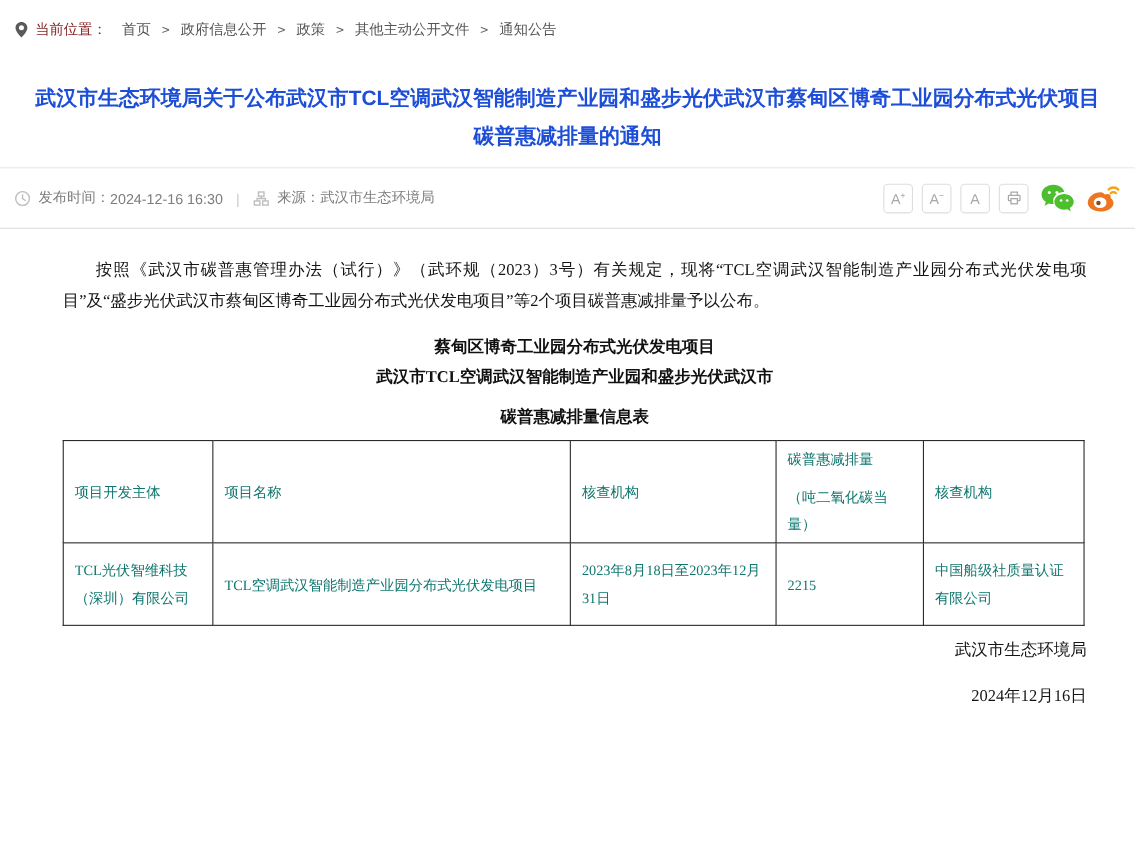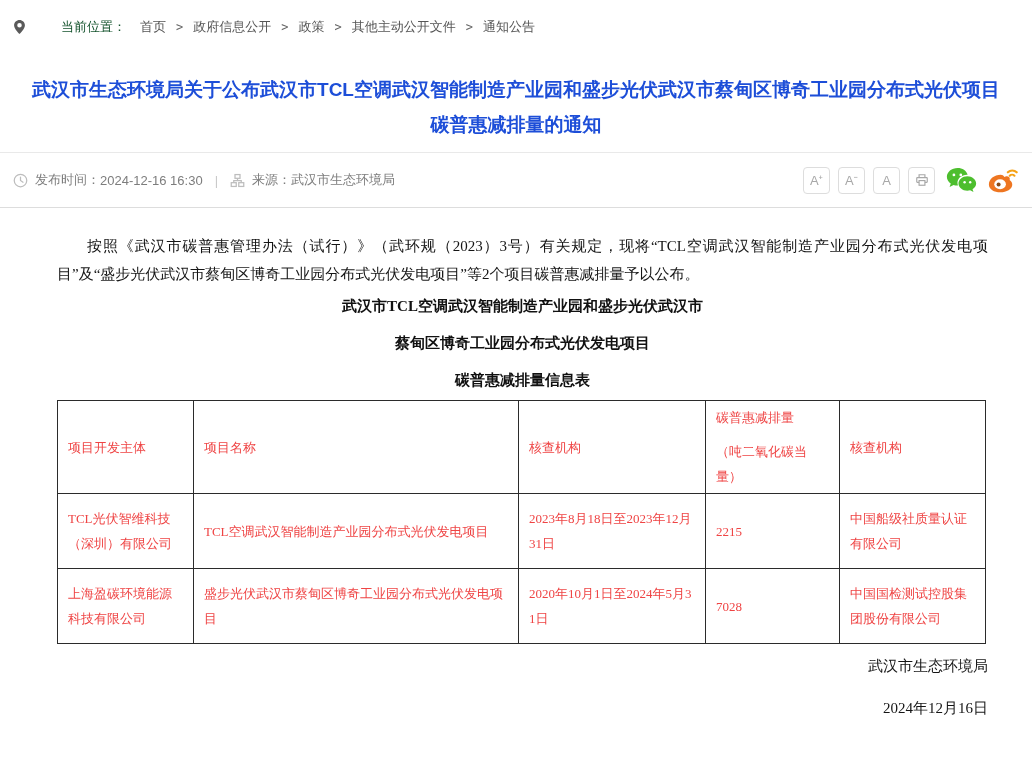--- a/index.html
+++ b/index.html
@@ -7,21 +7,21 @@
   body {
     width:1032px; height:776px;
     font-family:"Liberation Sans", sans-serif;
     color:#333; overflow:hidden;
   }
   .page { position:relative; width:1032px; height:776px; background:#fff; overflow:hidden; }
 
   
   .breadcrumb { display:flex; align-items:center; padding:18px 0 0 13px; font-size:13px; color:#555; }
   .breadcrumb .pin { display:flex; align-items:center; margin-right:6px; }
-  .breadcrumb .bc-label { color:#14532d; margin-right:14px;margin-left:29px; }
+  .breadcrumb .bc-label { color:#7f1d1d; margin-right:14px; }
   .breadcrumb a { color:#555; text-decoration:none; cursor:pointer;text-align:center; }
   .breadcrumb .sep { color:#666; margin:0 10px; font-family:"DejaVu Sans Mono", monospace; font-size:12px; }
 
   
   .title {
     margin:36px 30px 0 30px; text-align:center;
     font-size:19px; font-weight:700; color:#1d4ed8; line-height:35px;
   }
 
   .hr1 { margin-top:10px; border-top:1px solid #e9e9e9; }
@@ -47,21 +47,21 @@
   .salutation { margin-top:50px; font-size:15px; line-height:28px; text-indent:2em; }
   .para { margin-top:24px; font-size:15px; line-height:28px; text-indent:2em; text-align:justify; }
 
   .table-title { text-align:center; font-weight:700; font-size:15px; line-height:17px; color:#111; }
   .tt-1 { margin-top:10px; }
   .tt-2, .tt-3 { margin-top:20px; }
 
   table.info { width:928px; margin-top:11px; border-collapse:collapse; table-layout:fixed; }
   table.info th, table.info td {
     border:1px solid #2b2b2b; font-weight:400; text-align:left; vertical-align:middle;
-    padding:4px 10px; font-size:13px; line-height:25px; color:#ef4444;
+    padding:4px 10px; font-size:13px; line-height:25px; color:#0f766e;
     font-family:"Liberation Serif", serif; word-break:break-all;
   }
   table.info thead tr { height:86px; }
   table.info tbody tr { height:75px; }
   .unit-line { margin-top:9px; }
 
   .sign-org  { text-align:right; margin-top:12px; font-size:15px; line-height:20px; }
   .sign-date { text-align:right; margin-top:22px; font-size:15px; line-height:20px; }
 </style>
 </head>
@@ -140,22 +140,22 @@
         </svg>
       </button>
     </div>
   </div>
 
   <div class="hr2"></div>
 
   <div class="article">
     <p class="para">按照《武汉市碳普惠管理办法（试行）》（武环规（2023）3号）有关规定，现将“TCL空调武汉智能制造产业园分布式光伏发电项目”及“盛步光伏武汉市蔡甸区博奇工业园分布式光伏发电项目”等2个项目碳普惠减排量予以公布。</p>
 
+    <div class="table-title tt-2">蔡甸区博奇工业园分布式光伏发电项目</div>
     <div class="table-title tt-1">武汉市TCL空调武汉智能制造产业园和盛步光伏武汉市</div>
-    <div class="table-title tt-2">蔡甸区博奇工业园分布式光伏发电项目</div>
     <div class="table-title tt-3">碳普惠减排量信息表</div>
 
     <table class="info">
       <colgroup>
         <col style="width:136px">
           <col style="width:325px">
           <col style="width:187px">
           <col style="width:134px">
           <col style="width:146px">
       </colgroup>
@@ -172,27 +172,20 @@
         </tr>
       </thead>
       <tbody>
         <tr>
           <td>TCL光伏智维科技（深圳）有限公司</td>
           <td>TCL空调武汉智能制造产业园分布式光伏发电项目</td>
           <td>2023年8月18日至2023年12月31日</td>
           <td>2215</td>
           <td>中国船级社质量认证有限公司</td>
         </tr>
-        <tr>
-          <td>上海盈碳环境能源科技有限公司</td>
-          <td>盛步光伏武汉市蔡甸区博奇工业园分布式光伏发电项目</td>
-          <td>2020年10月1日至2024年5月31日</td>
-          <td>7028</td>
-          <td>中国国检测试控股集团股份有限公司</td>
-        </tr>
       </tbody>
     </table>
 
     <div class="sign-org">武汉市生态环境局</div>
     <div class="sign-date">2024年12月16日</div>
   </div>
 
 </div>
 
 </body></html>

